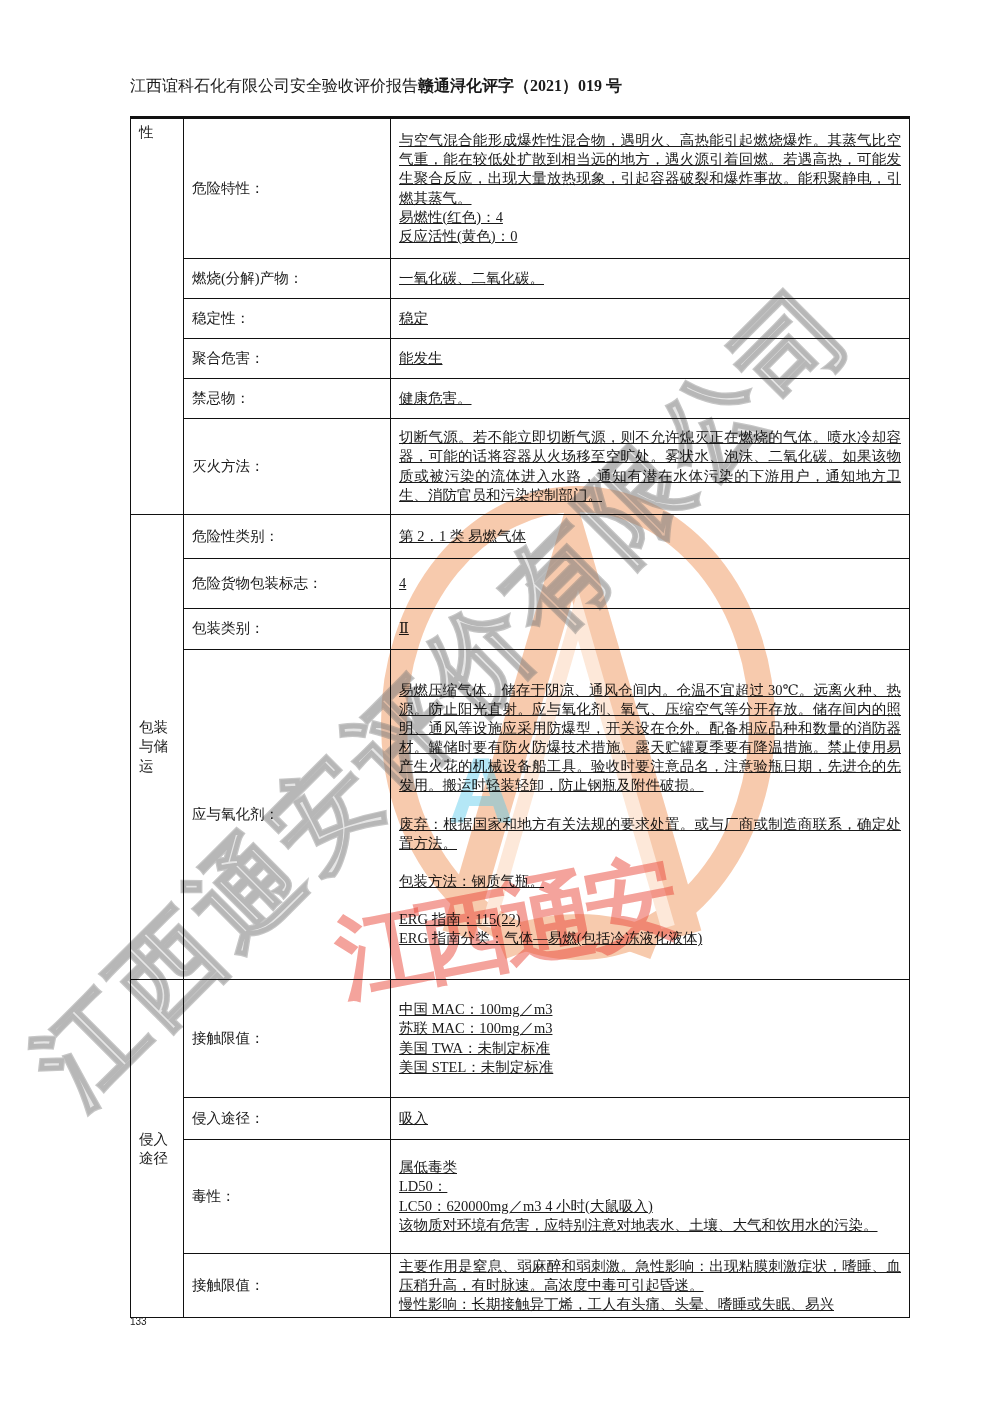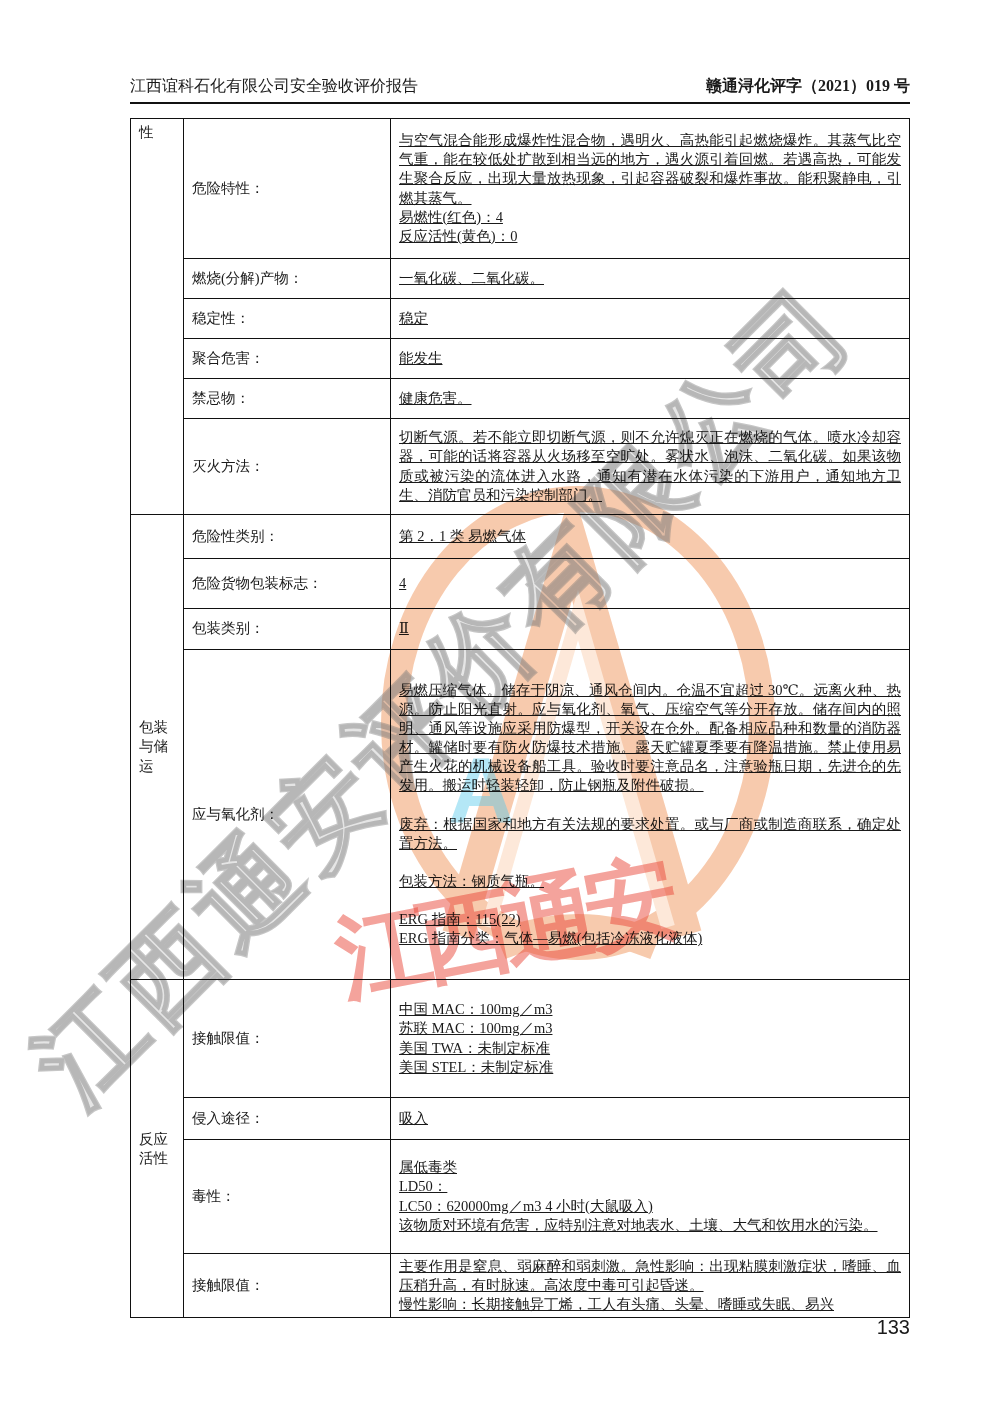--- a/index.html
+++ b/index.html
@@ -8,23 +8,23 @@
     width:992px;height:1403px;
     margin:0 auto;
     background:#ffffff;
     font-family:"Liberation Serif","DejaVu Serif",serif;
     color:#1a1a1a;
     overflow:hidden;
   }
   
   .header{
     position:absolute;left:130px;top:76px;width:780px;
-    display:flex;justify-content:space-between;align-items:flex-end;
+    display:flex;align-items:flex-end;
     border-bottom:2px solid #111;
-    padding-bottom:5px;
+    padding-bottom:19px;
     font-size:16px;
   }
   .header .doc-no{font-weight:bold;}
   
   table.sheet{
     position:absolute;left:130px;top:118px;width:780px;
     border-collapse:collapse;
     font-size:14.5px;
   }
   table.sheet td{
@@ -42,23 +42,23 @@
   td.side.top{vertical-align:top;padding-top:4px;}
   td.lbl{width:190px;min-width:190px;}
   td.val{
     white-space:pre-line;
     text-align:justify;
     text-decoration:underline;
   }
   
   .page-number{
     position:absolute;left:130px;top:1316px;width:780px;
-    text-align:right;
+    text-align:left;
     font-family:"Liberation Sans","DejaVu Sans",sans-serif;
-    font-size:20px;
+    font-size:10px;
   }
   
   .wm-layer{
     position:absolute;inset:0;
     pointer-events:none;
     mix-blend-mode:multiply;
     z-index:5;
   }
   .wm-logo{position:absolute;left:350px;top:465px;opacity:.55;}
   .wm-gray{
@@ -147,21 +147,21 @@
 
 废弃：根据国家和地方有关法规的要求处置。或与厂商或制造商联系，确定处置方法。
 
 包装方法：钢质气瓶。
 
 ERG 指南：115(22)
 ERG 指南分类：气体—易燃(包括冷冻液化液体)</td>
     </tr>
 
     <tr style="height:118px">
-      <td class="side" rowspan="4">反应活性</td>
+      <td class="side" rowspan="4">侵入途径</td>
       <td class="lbl">接触限值：</td>
       <td class="val">中国 MAC：100mg／m3
 苏联 MAC：100mg／m3
 美国 TWA：未制定标准
 美国 STEL：未制定标准</td>
     </tr>
     <tr style="height:42px">
       <td class="lbl">侵入途径：</td>
       <td class="val">吸入</td>
     </tr>

